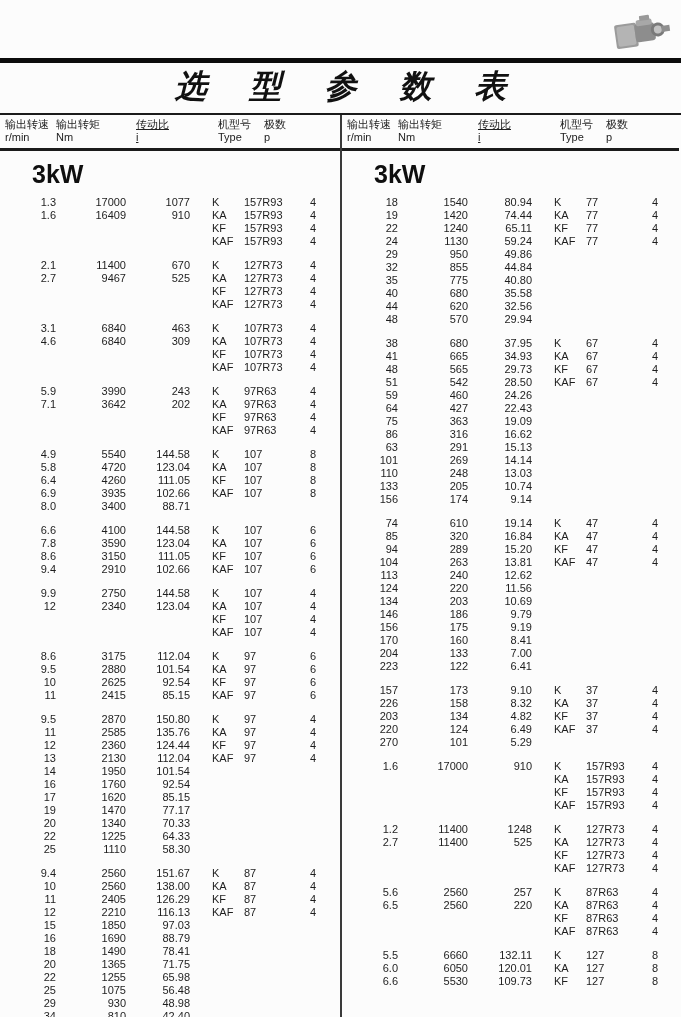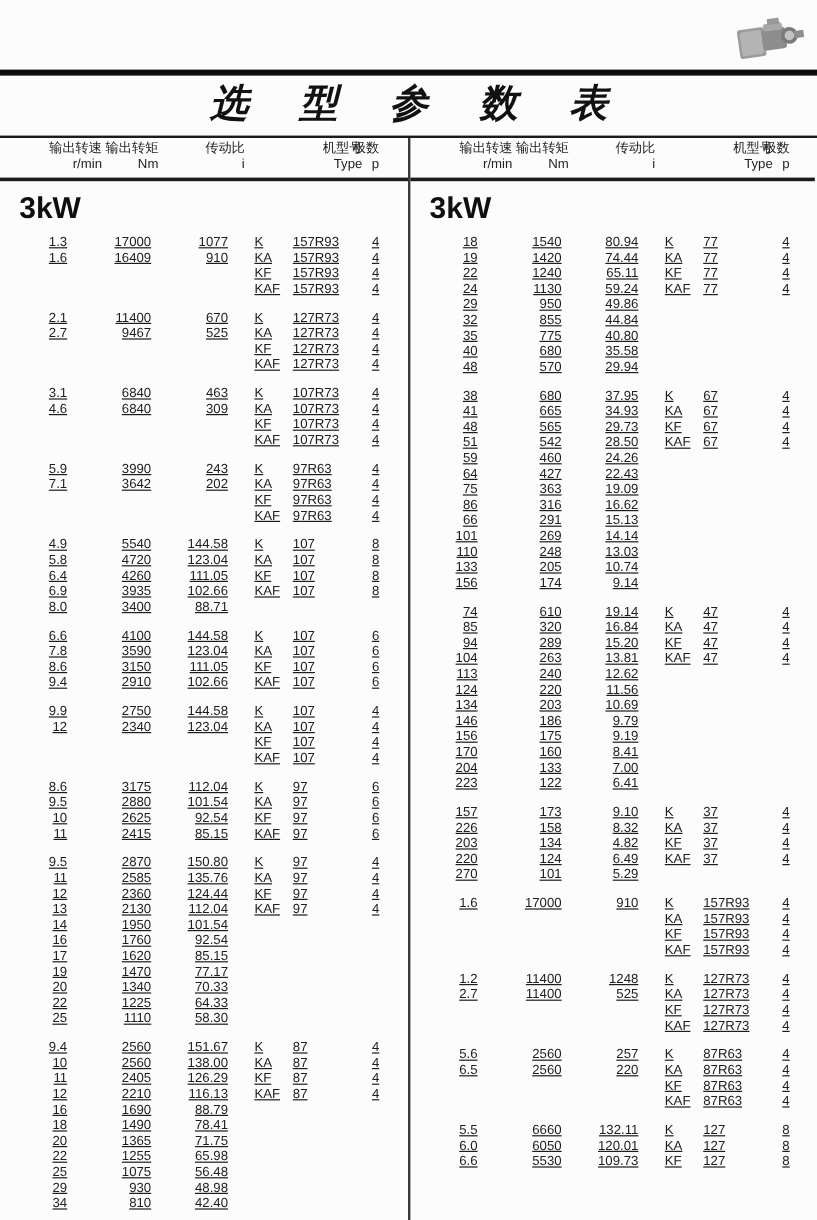--- a/index.html
+++ b/index.html
@@ -12,32 +12,32 @@
   .logo{position:absolute;right:8px;top:8px;width:66px;height:48px;}
   .rule-thick{height:5px;background:#0c0c0c;}
   .title{
     text-align:center;font-size:32px;font-weight:bold;
     letter-spacing:17px;text-indent:17px;padding:2px 0 4px 0;color:#111;font-style:italic;
   }
   .table-wrap{border-top:2px solid #1b1b1b;display:flex;}
   .half{width:340px;box-sizing:border-box;}
   .half-right{border-left:2px solid #3a3a3a;width:339px;}
   .col-header{position:relative;height:33px;border-bottom:3px solid #1b1b1b;}
-  .hcell{position:absolute;top:3px;text-align:right;font-size:11px;line-height:13px;color:#222;}
+  .hcell{position:absolute;top:3px;text-align:left;font-size:11px;line-height:13px;color:#222;}
   .h-speed{left:5px;width:80px;}
   .h-torque{left:56px;width:76px;}
-  .h-ratio{left:136px;width:68px;}
+  .h-ratio{left:136px;width:68px;text-decoration:underline;}
   .h-type{left:218px;width:84px;}
   .h-poles{left:264px;width:52px;}
   .col-body{padding-top:2px;}
   .section-heading{
     font-size:25px;font-weight:bold;color:#0f0f0f;
-    margin:7px 0 7px 16px;letter-spacing:0px;
+    margin:7px 0 7px 32px;letter-spacing:0px;
   }
-  .group{margin-bottom:11px;text-decoration:underline;}
+  .group{margin-bottom:11px;}
   .row{display:flex;height:13px;font-size:11px;line-height:13px;white-space:pre;}
   .c-speed{width:56px;text-align:right;}
   .c-torque{width:70px;text-align:right;}
   .c-ratio{width:64px;text-align:right;}
   .c-prefix{margin-left:22px;width:32px;text-align:left;}
   .c-model{width:54px;text-align:left;}
   .c-poles{width:30px;text-align:center;}
 </style>
 </head>
 <body>
@@ -148,20 +148,21 @@
           <div class="row"><span class="c-speed">19</span><span class="c-torque">1470</span><span class="c-ratio">77.17</span><span class="c-prefix"></span><span class="c-model"></span><span class="c-poles"></span></div>
           <div class="row"><span class="c-speed">20</span><span class="c-torque">1340</span><span class="c-ratio">70.33</span><span class="c-prefix"></span><span class="c-model"></span><span class="c-poles"></span></div>
           <div class="row"><span class="c-speed">22</span><span class="c-torque">1225</span><span class="c-ratio">64.33</span><span class="c-prefix"></span><span class="c-model"></span><span class="c-poles"></span></div>
           <div class="row"><span class="c-speed">25</span><span class="c-torque">1110</span><span class="c-ratio">58.30</span><span class="c-prefix"></span><span class="c-model"></span><span class="c-poles"></span></div>
         </div>
         <div class="group">
           <div class="row"><span class="c-speed">9.4</span><span class="c-torque">2560</span><span class="c-ratio">151.67</span><span class="c-prefix">K</span><span class="c-model">87</span><span class="c-poles">4</span></div>
           <div class="row"><span class="c-speed">10</span><span class="c-torque">2560</span><span class="c-ratio">138.00</span><span class="c-prefix">KA</span><span class="c-model">87</span><span class="c-poles">4</span></div>
           <div class="row"><span class="c-speed">11</span><span class="c-torque">2405</span><span class="c-ratio">126.29</span><span class="c-prefix">KF</span><span class="c-model">87</span><span class="c-poles">4</span></div>
           <div class="row"><span class="c-speed">12</span><span class="c-torque">2210</span><span class="c-ratio">116.13</span><span class="c-prefix">KAF</span><span class="c-model">87</span><span class="c-poles">4</span></div>
+          <div class="row"><span class="c-speed">15</span><span class="c-torque">1850</span><span class="c-ratio">97.03</span><span class="c-prefix"></span><span class="c-model"></span><span class="c-poles"></span></div>
           <div class="row"><span class="c-speed">16</span><span class="c-torque">1690</span><span class="c-ratio">88.79</span><span class="c-prefix"></span><span class="c-model"></span><span class="c-poles"></span></div>
           <div class="row"><span class="c-speed">18</span><span class="c-torque">1490</span><span class="c-ratio">78.41</span><span class="c-prefix"></span><span class="c-model"></span><span class="c-poles"></span></div>
           <div class="row"><span class="c-speed">20</span><span class="c-torque">1365</span><span class="c-ratio">71.75</span><span class="c-prefix"></span><span class="c-model"></span><span class="c-poles"></span></div>
           <div class="row"><span class="c-speed">22</span><span class="c-torque">1255</span><span class="c-ratio">65.98</span><span class="c-prefix"></span><span class="c-model"></span><span class="c-poles"></span></div>
           <div class="row"><span class="c-speed">25</span><span class="c-torque">1075</span><span class="c-ratio">56.48</span><span class="c-prefix"></span><span class="c-model"></span><span class="c-poles"></span></div>
           <div class="row"><span class="c-speed">29</span><span class="c-torque">930</span><span class="c-ratio">48.98</span><span class="c-prefix"></span><span class="c-model"></span><span class="c-poles"></span></div>
           <div class="row"><span class="c-speed">34</span><span class="c-torque">810</span><span class="c-ratio">42.40</span><span class="c-prefix"></span><span class="c-model"></span><span class="c-poles"></span></div>
         </div>
       </div>
   </div>
@@ -193,32 +194,33 @@
         <div class="section-heading">3kW</div>
         <div class="group">
           <div class="row"><span class="c-speed">18</span><span class="c-torque">1540</span><span class="c-ratio">80.94</span><span class="c-prefix">K</span><span class="c-model">77</span><span class="c-poles">4</span></div>
           <div class="row"><span class="c-speed">19</span><span class="c-torque">1420</span><span class="c-ratio">74.44</span><span class="c-prefix">KA</span><span class="c-model">77</span><span class="c-poles">4</span></div>
           <div class="row"><span class="c-speed">22</span><span class="c-torque">1240</span><span class="c-ratio">65.11</span><span class="c-prefix">KF</span><span class="c-model">77</span><span class="c-poles">4</span></div>
           <div class="row"><span class="c-speed">24</span><span class="c-torque">1130</span><span class="c-ratio">59.24</span><span class="c-prefix">KAF</span><span class="c-model">77</span><span class="c-poles">4</span></div>
           <div class="row"><span class="c-speed">29</span><span class="c-torque">950</span><span class="c-ratio">49.86</span><span class="c-prefix"></span><span class="c-model"></span><span class="c-poles"></span></div>
           <div class="row"><span class="c-speed">32</span><span class="c-torque">855</span><span class="c-ratio">44.84</span><span class="c-prefix"></span><span class="c-model"></span><span class="c-poles"></span></div>
           <div class="row"><span class="c-speed">35</span><span class="c-torque">775</span><span class="c-ratio">40.80</span><span class="c-prefix"></span><span class="c-model"></span><span class="c-poles"></span></div>
           <div class="row"><span class="c-speed">40</span><span class="c-torque">680</span><span class="c-ratio">35.58</span><span class="c-prefix"></span><span class="c-model"></span><span class="c-poles"></span></div>
+          <div class="row"><span class="c-speed">44</span><span class="c-torque">620</span><span class="c-ratio">32.56</span><span class="c-prefix"></span><span class="c-model"></span><span class="c-poles"></span></div>
           <div class="row"><span class="c-speed">48</span><span class="c-torque">570</span><span class="c-ratio">29.94</span><span class="c-prefix"></span><span class="c-model"></span><span class="c-poles"></span></div>
         </div>
         <div class="group">
           <div class="row"><span class="c-speed">38</span><span class="c-torque">680</span><span class="c-ratio">37.95</span><span class="c-prefix">K</span><span class="c-model">67</span><span class="c-poles">4</span></div>
           <div class="row"><span class="c-speed">41</span><span class="c-torque">665</span><span class="c-ratio">34.93</span><span class="c-prefix">KA</span><span class="c-model">67</span><span class="c-poles">4</span></div>
           <div class="row"><span class="c-speed">48</span><span class="c-torque">565</span><span class="c-ratio">29.73</span><span class="c-prefix">KF</span><span class="c-model">67</span><span class="c-poles">4</span></div>
           <div class="row"><span class="c-speed">51</span><span class="c-torque">542</span><span class="c-ratio">28.50</span><span class="c-prefix">KAF</span><span class="c-model">67</span><span class="c-poles">4</span></div>
           <div class="row"><span class="c-speed">59</span><span class="c-torque">460</span><span class="c-ratio">24.26</span><span class="c-prefix"></span><span class="c-model"></span><span class="c-poles"></span></div>
           <div class="row"><span class="c-speed">64</span><span class="c-torque">427</span><span class="c-ratio">22.43</span><span class="c-prefix"></span><span class="c-model"></span><span class="c-poles"></span></div>
           <div class="row"><span class="c-speed">75</span><span class="c-torque">363</span><span class="c-ratio">19.09</span><span class="c-prefix"></span><span class="c-model"></span><span class="c-poles"></span></div>
           <div class="row"><span class="c-speed">86</span><span class="c-torque">316</span><span class="c-ratio">16.62</span><span class="c-prefix"></span><span class="c-model"></span><span class="c-poles"></span></div>
-          <div class="row"><span class="c-speed">66</span><span class="c-torque">291</span><span class="c-ratio">15.13</span><span class="c-prefix"></span><span class="c-model"></span><span class="c-poles"></span></div>
+          <div class="row"><span class="c-speed">63</span><span class="c-torque">291</span><span class="c-ratio">15.13</span><span class="c-prefix"></span><span class="c-model"></span><span class="c-poles"></span></div>
           <div class="row"><span class="c-speed">101</span><span class="c-torque">269</span><span class="c-ratio">14.14</span><span class="c-prefix"></span><span class="c-model"></span><span class="c-poles"></span></div>
           <div class="row"><span class="c-speed">110</span><span class="c-torque">248</span><span class="c-ratio">13.03</span><span class="c-prefix"></span><span class="c-model"></span><span class="c-poles"></span></div>
           <div class="row"><span class="c-speed">133</span><span class="c-torque">205</span><span class="c-ratio">10.74</span><span class="c-prefix"></span><span class="c-model"></span><span class="c-poles"></span></div>
           <div class="row"><span class="c-speed">156</span><span class="c-torque">174</span><span class="c-ratio">9.14</span><span class="c-prefix"></span><span class="c-model"></span><span class="c-poles"></span></div>
         </div>
         <div class="group">
           <div class="row"><span class="c-speed">74</span><span class="c-torque">610</span><span class="c-ratio">19.14</span><span class="c-prefix">K</span><span class="c-model">47</span><span class="c-poles">4</span></div>
           <div class="row"><span class="c-speed">85</span><span class="c-torque">320</span><span class="c-ratio">16.84</span><span class="c-prefix">KA</span><span class="c-model">47</span><span class="c-poles">4</span></div>
           <div class="row"><span class="c-speed">94</span><span class="c-torque">289</span><span class="c-ratio">15.20</span><span class="c-prefix">KF</span><span class="c-model">47</span><span class="c-poles">4</span></div>
           <div class="row"><span class="c-speed">104</span><span class="c-torque">263</span><span class="c-ratio">13.81</span><span class="c-prefix">KAF</span><span class="c-model">47</span><span class="c-poles">4</span></div>

